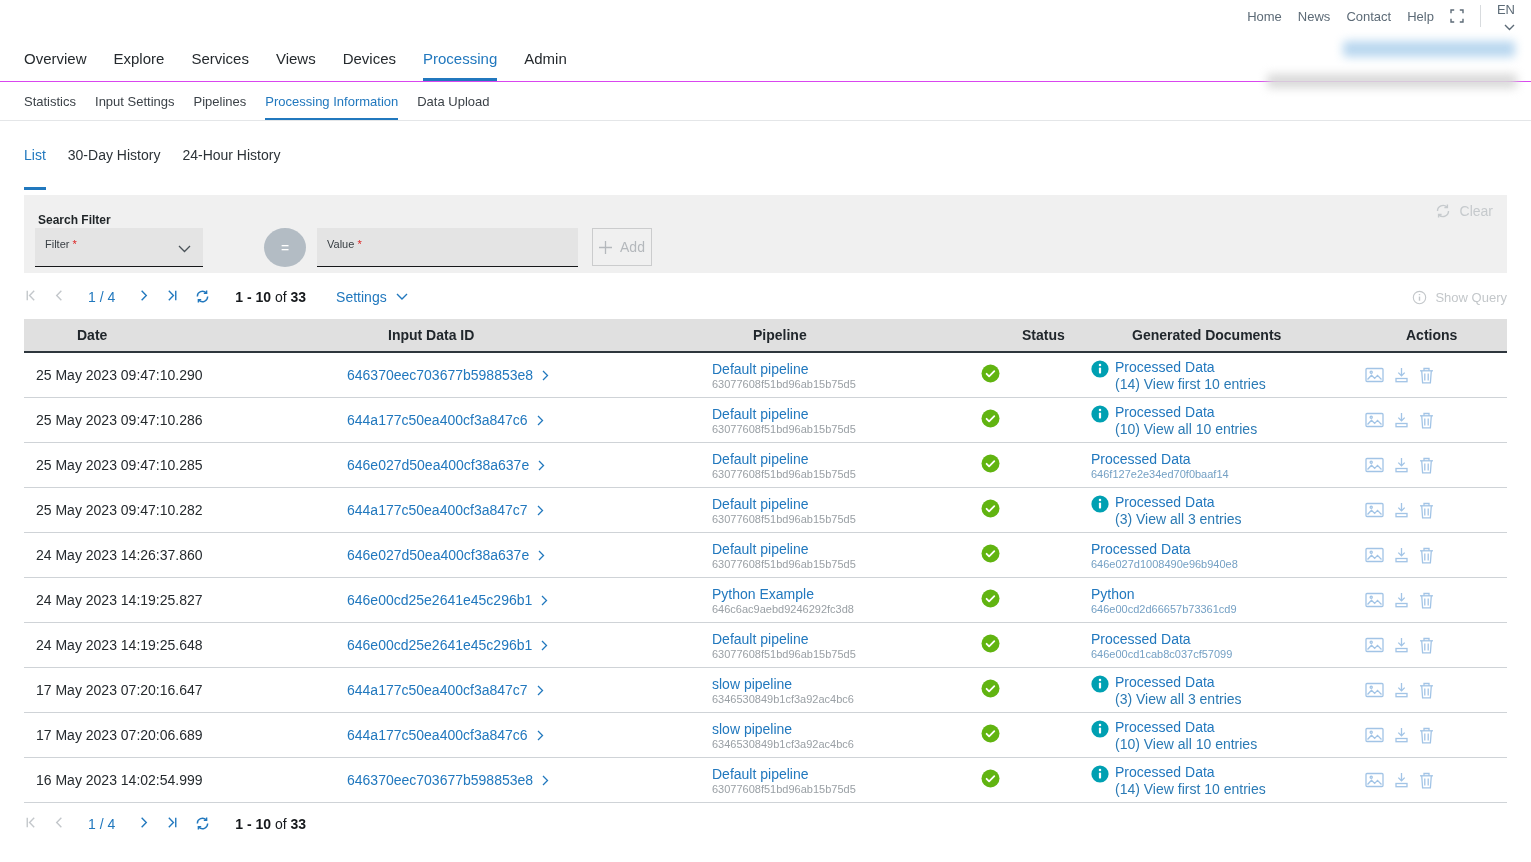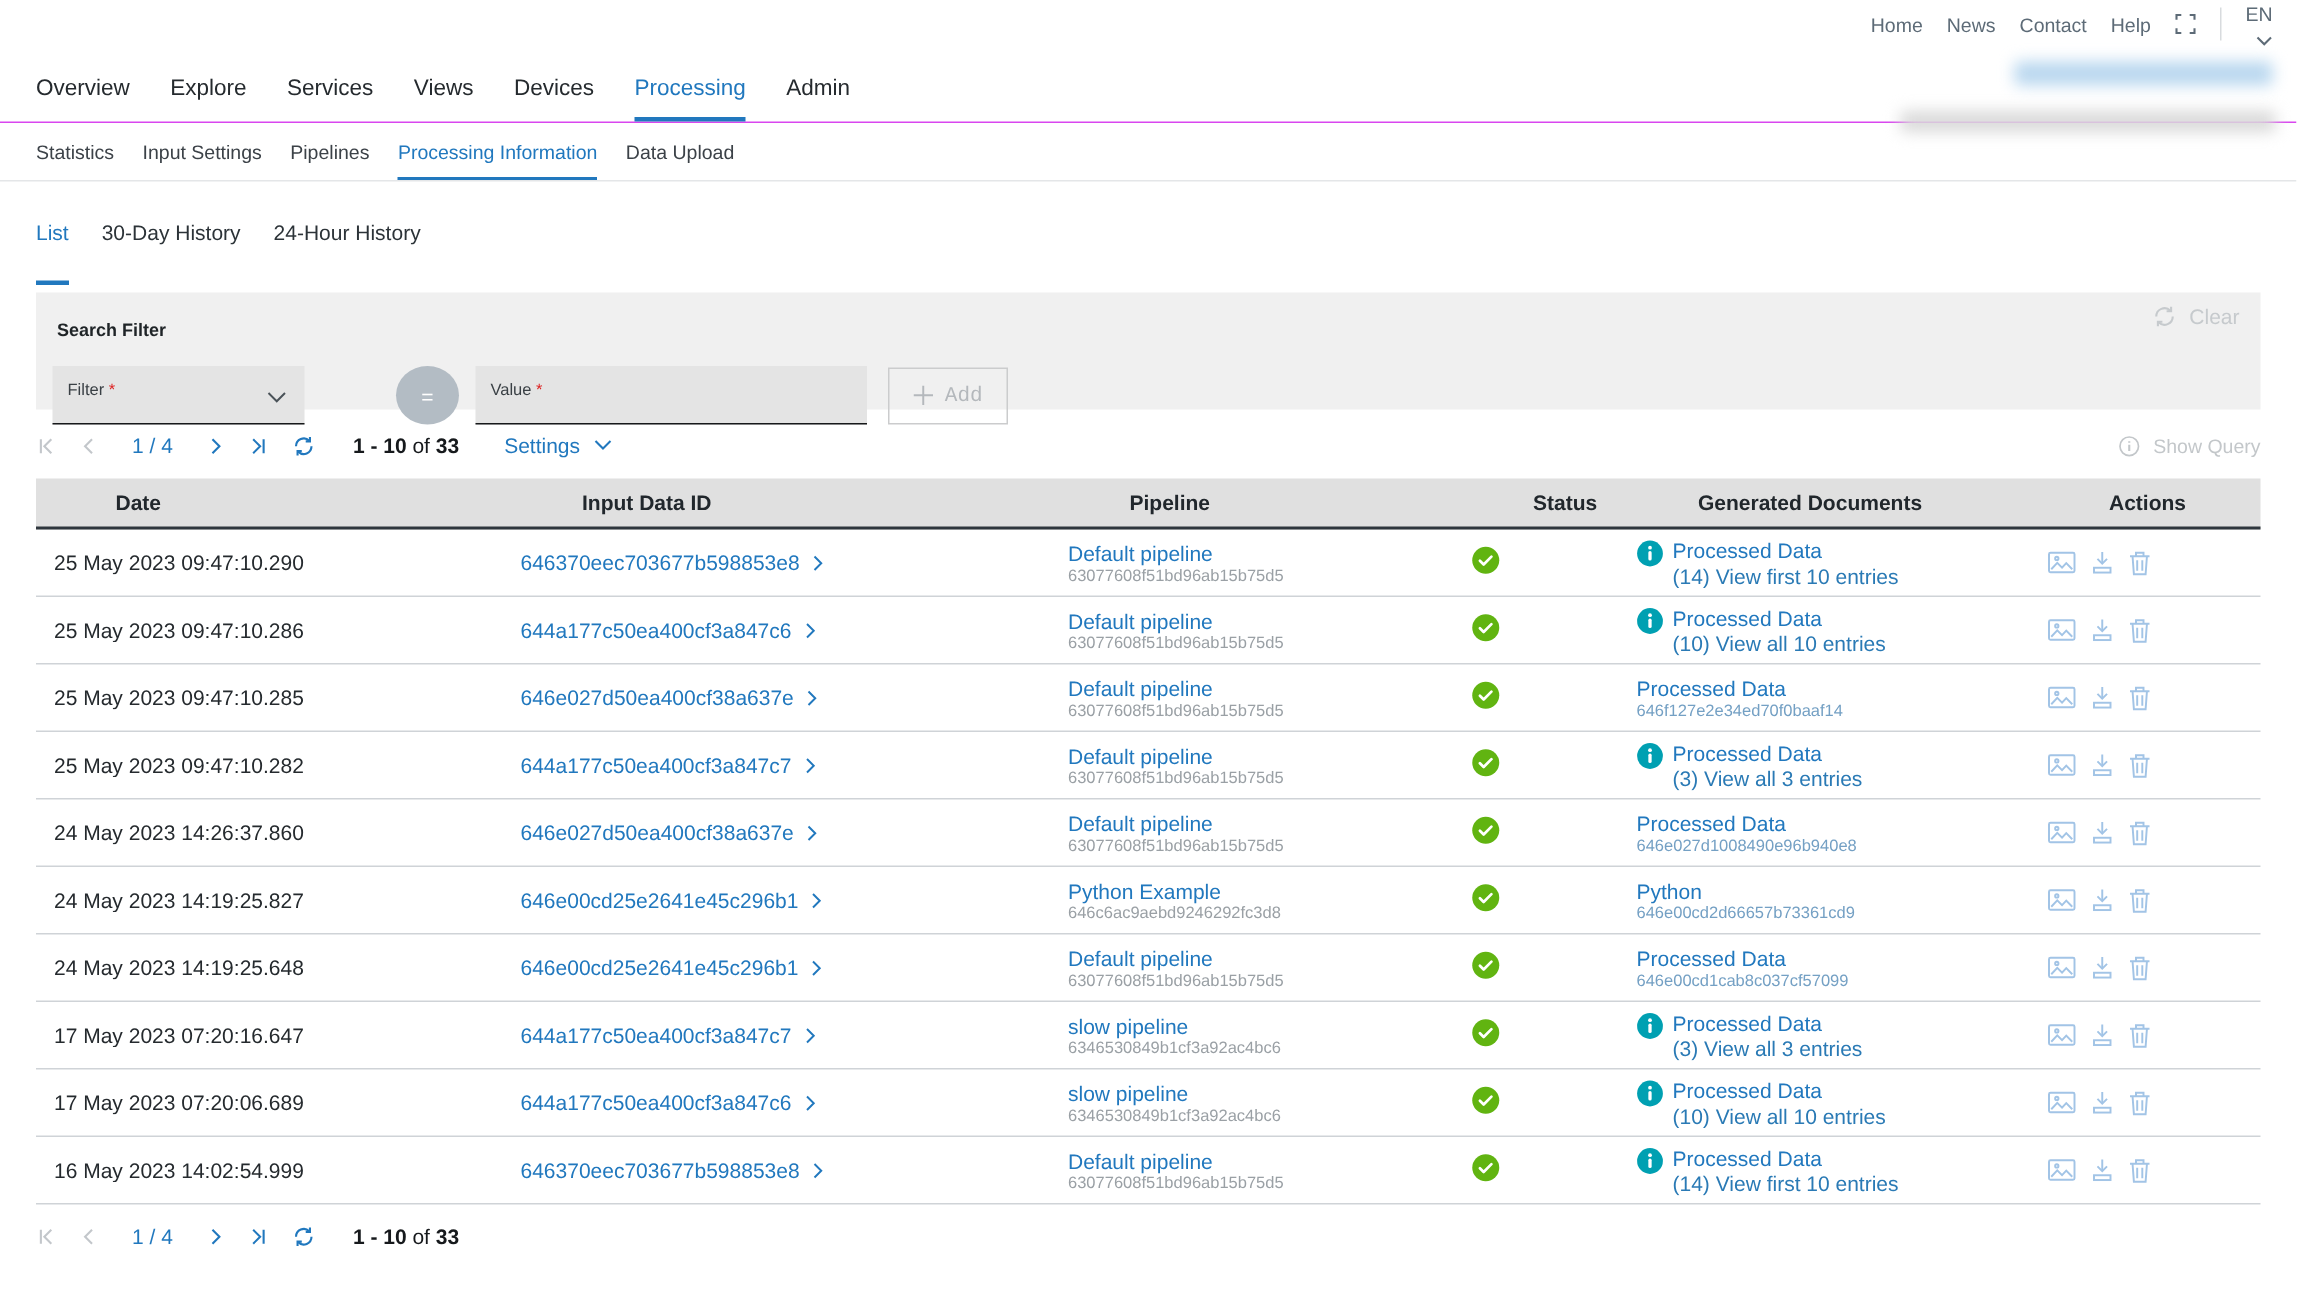--- a/index.html
+++ b/index.html
@@ -35,41 +35,41 @@
 
   
   .tabs { display:flex; gap:22px; padding:26px 0 0 24px; font-size:14px; }
   .tabs .tab { color:#2c3338; padding-bottom:24px; border-bottom:3px solid transparent; }
   .tabs .tab.active { color:#2178be; border-bottom-color:#2178be; }
 
   
   .filter-panel { position:relative; margin:5px 24px 0 24px; height:78px;
     background:#f0f0f0; }
   .fp-title { position:absolute; top:18px; left:14px; font-size:12px; font-weight:bold; color:#1f2427; }
-  .fp-row { position:absolute; top:49px; left:11px; display:flex; align-items:center; }
+  .fp-row { position:absolute; top:33px; left:11px; display:flex; align-items:flex-start; }
   .field { width:168px; height:39px; background:#e4e4e4; border-bottom:1px solid #16181a;
     position:relative; padding:6px 10px; cursor:pointer; }
   .field .flabel { font-size:11px; color:#3a4045; }
   .field .req { color:#d22; }
   .field .fchev { position:absolute; right:12px; top:17px; color:#4a5258; }
   .field-value { width:261px; margin-left:114px; }
   .eq-badge { position:absolute; left:229px; top:0; width:42px; height:39px; border-radius:50%;
     background:#b3bcc4; color:#fff; font-size:14px; display:flex; align-items:center;
     justify-content:center; }
-  .add-btn { margin-left:14px; width:80px; height:38px; border:1px solid #cbcccd;
+  .add-btn { margin-left:14px; width:60px; height:38px; border:1px solid #cbcccd;
     background:transparent; color:#b4b8bc; font-size:14px; display:flex; gap:8px;
     align-items:center; justify-content:center; cursor:default;
-    font-family:Liberation Mono, monospace; }
+    font-family:Liberation Sans, sans-serif; }
   .clear-btn { position:absolute; top:8px; right:14px; display:flex; gap:9px; align-items:center;
     color:#c6cacd; font-size:14px; cursor:default; }
 
   
   .toolbar { margin:9px 24px 0 24px; display:flex; justify-content:space-between;
     align-items:center; height:30px; }
-  .pager { display:flex; align-items:center; gap:16px; font-size:14px; }
+  .pager { display:flex; align-items:flex-start; gap:16px; font-size:14px; }
   .pg-btn { color:#2178be; display:flex; align-items:center; cursor:pointer; }
   .pg-btn.disabled { color:#c3c7cb; cursor:default; }
   .pg-num { color:#2178be; margin:0 6px; }
   .pg-range { color:#16191c; margin-left:9px; }
   .pg-range b { font-weight:bold; }
   .settings { display:flex; align-items:center; gap:9px; color:#2178be; font-size:14px;
     margin-left:14px; cursor:pointer; }
   .show-query { display:flex; align-items:center; gap:8px; color:#c3c7ca; font-size:13px;
     cursor:default; }
 

